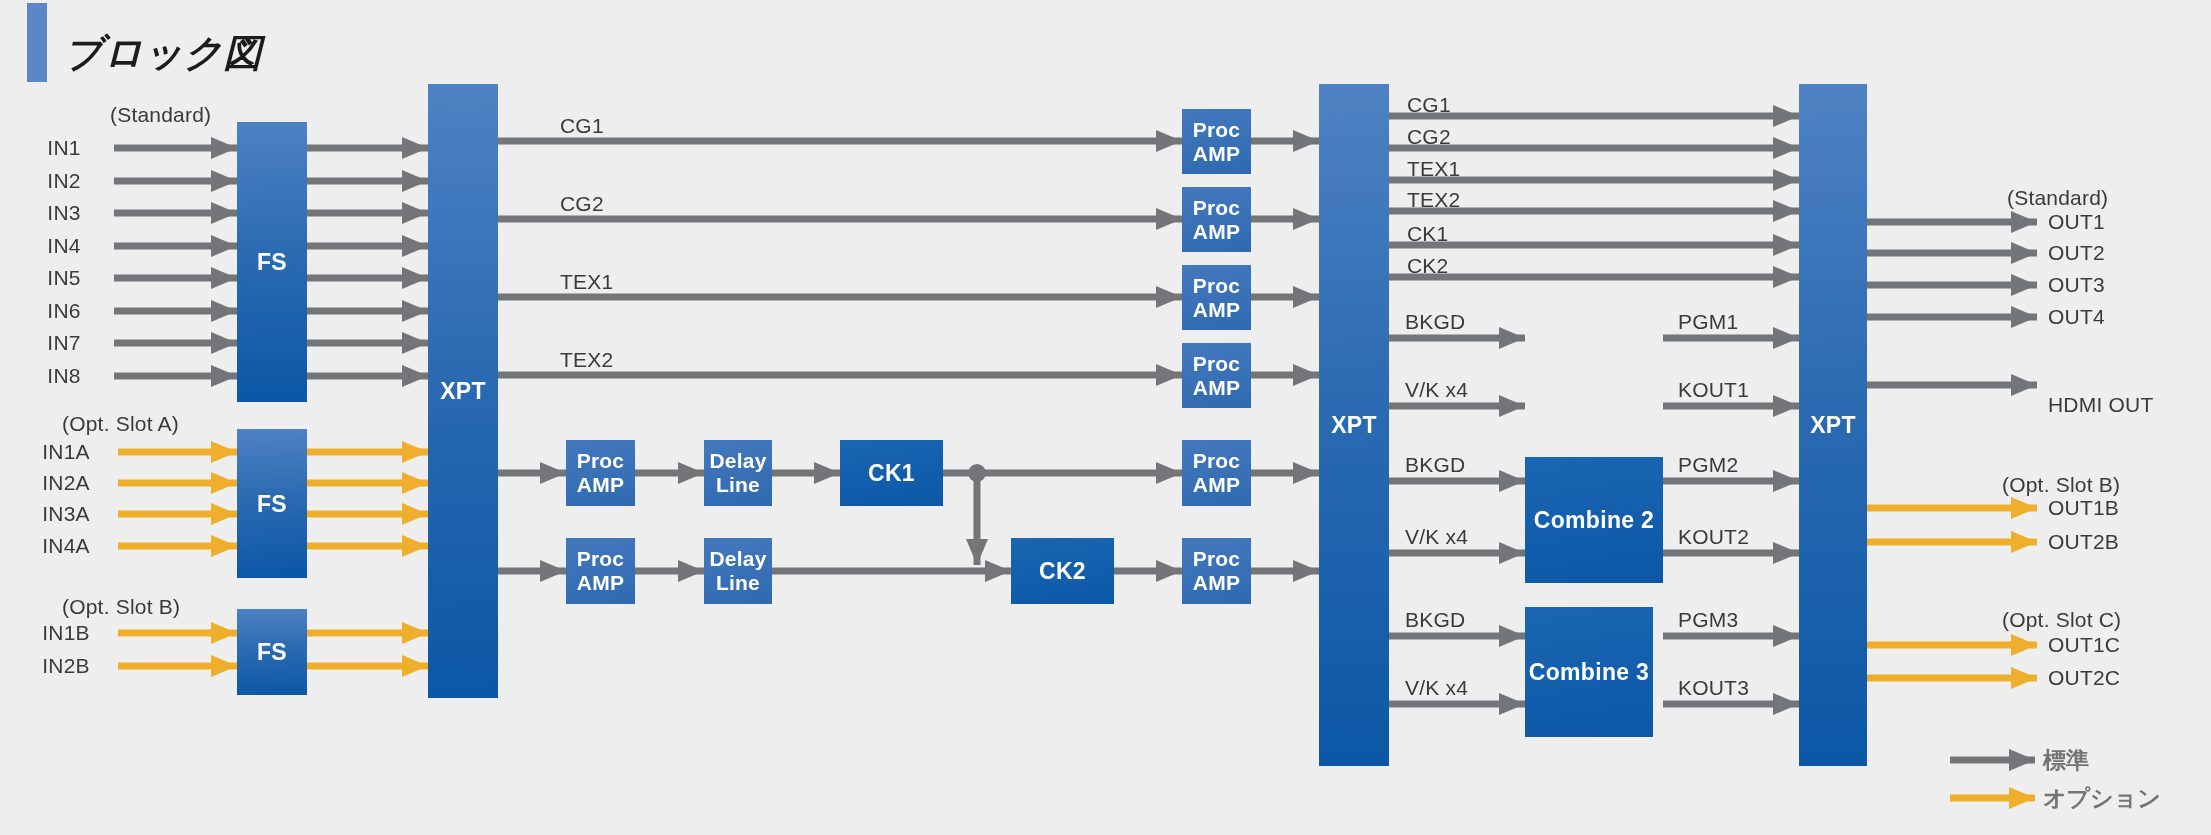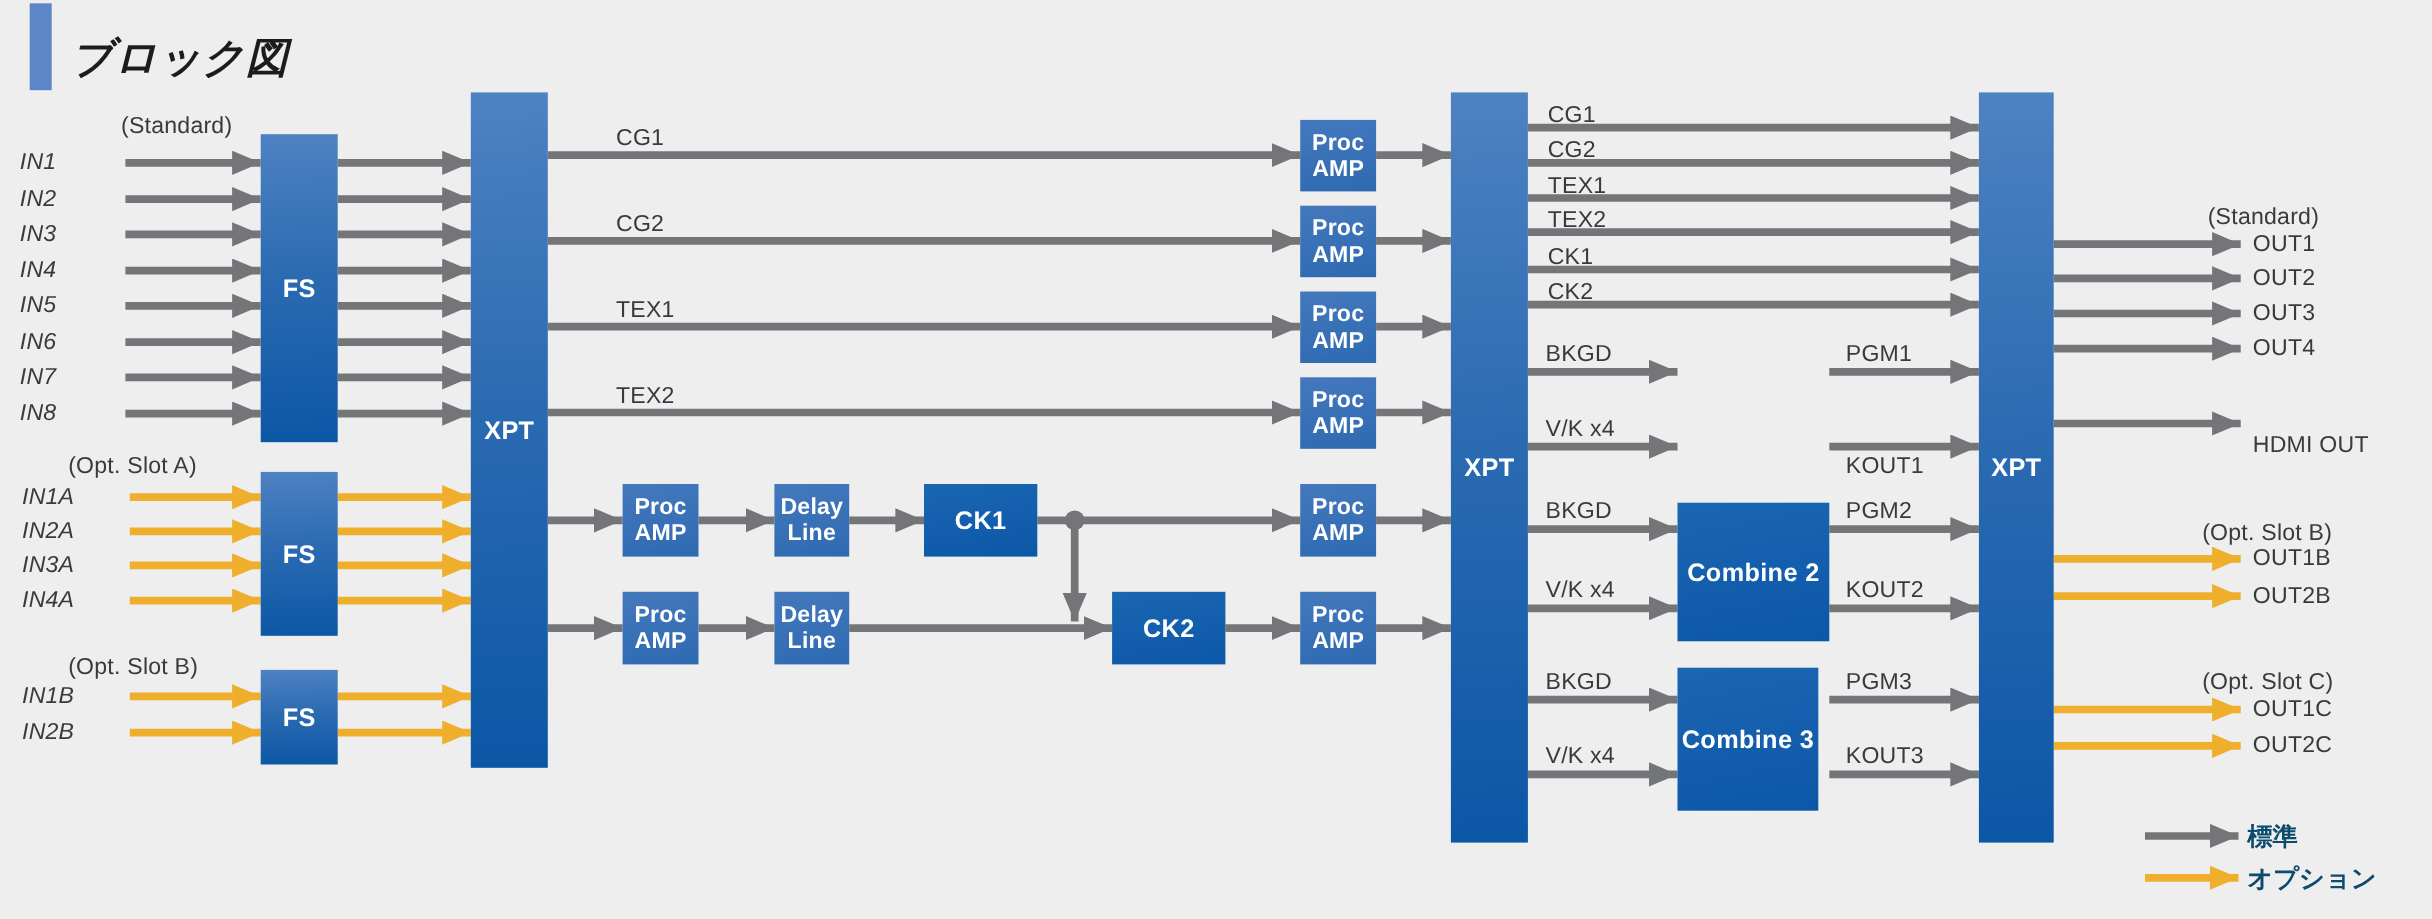--- a/index.html
+++ b/index.html
@@ -6,37 +6,37 @@
   body{
     width:2211px;height:835px;overflow:hidden;
     background:#EDEEED;
     font-family:"Liberation Sans","DejaVu Sans",sans-serif;
   }
   .canvas{position:relative;width:2211px;height:835px;background:#EDEEED;}
   .lbl{
     position:absolute;font-size:21px;line-height:24px;color:#3A3A3C;
     white-space:nowrap;letter-spacing:0.2px;
   }
-  .lbl.r{text-align:left;font-style:italic;}
+  .lbl.r{text-align:center;}
   .title-bar{position:absolute;left:27px;top:3px;width:20px;height:79px;background:#5B87C8;}
   .page-title{
     position:absolute;left:64px;top:31px;font-size:38px;line-height:44px;
     font-weight:bold;color:#1C1C1E;letter-spacing:1px;white-space:nowrap;font-style:italic;
   }
   .blk{
     position:absolute;display:flex;flex-direction:column;align-items:center;justify-content:center;
     color:#FFFFFF;font-weight:bold;text-align:center;
   }
   .grad-tall{background:linear-gradient(178deg,#4E82C3 0%,#2C6BB2 45%,#0B57A6 100%);}
   .grad-med{background:linear-gradient(170deg,#4478BD 0%,#2E6AB1 100%);}
   .grad-dark{background:linear-gradient(170deg,#1A66B2 0%,#0C58A8 100%);}
   .blk .t1{font-size:23px;line-height:26px;letter-spacing:0.3px;}
   .blk .t2{font-size:21px;line-height:24px;letter-spacing:0.2px;}
   .legend-lbl{
-    position:absolute;font-size:23px;line-height:26px;font-weight:bold;color:#0c4a6e;white-space:nowrap;
+    position:absolute;font-size:23px;line-height:26px;font-weight:bold;color:#737373;white-space:nowrap;
   }
   svg.wires{position:absolute;left:0;top:0;}
   svg.wires line.g{stroke:#747578;stroke-width:7;}
   svg.wires line.o{stroke:#EFAF2D;stroke-width:7;}
 </style>
 </head>
 <body>
 
 <div class="canvas">
 
@@ -261,21 +261,21 @@
   <div class="lbl" style="left:1405px;top:676px;">V/K x4</div>
 
   <div class="blk grad-dark" style="left:1525px;top:457px;width:138px;height:126px;">
       <span class="t1">Combine 2</span>
     </div>
   <div class="blk grad-dark" style="left:1525px;top:607px;width:128px;height:130px;">
       <span class="t1">Combine 3</span>
     </div>
 
   <div class="lbl" style="left:1678px;top:310px;">PGM1</div>
-  <div class="lbl" style="left:1678px;top:378px;margin-top:34px;">KOUT1</div>
+  <div class="lbl" style="left:1678px;top:378px;">KOUT1</div>
   <div class="lbl" style="left:1678px;top:453px;">PGM2</div>
   <div class="lbl" style="left:1678px;top:525px;">KOUT2</div>
   <div class="lbl" style="left:1678px;top:608px;">PGM3</div>
   <div class="lbl" style="left:1678px;top:676px;">KOUT3</div>
 
   <div class="lbl" style="left:2007px;top:186px;">(Standard)</div>
   <div class="lbl" style="left:2048px;top:210px;">OUT1</div>
   <div class="lbl" style="left:2048px;top:241px;">OUT2</div>
   <div class="lbl" style="left:2048px;top:273px;">OUT3</div>
   <div class="lbl" style="left:2048px;top:305px;">OUT4</div>

